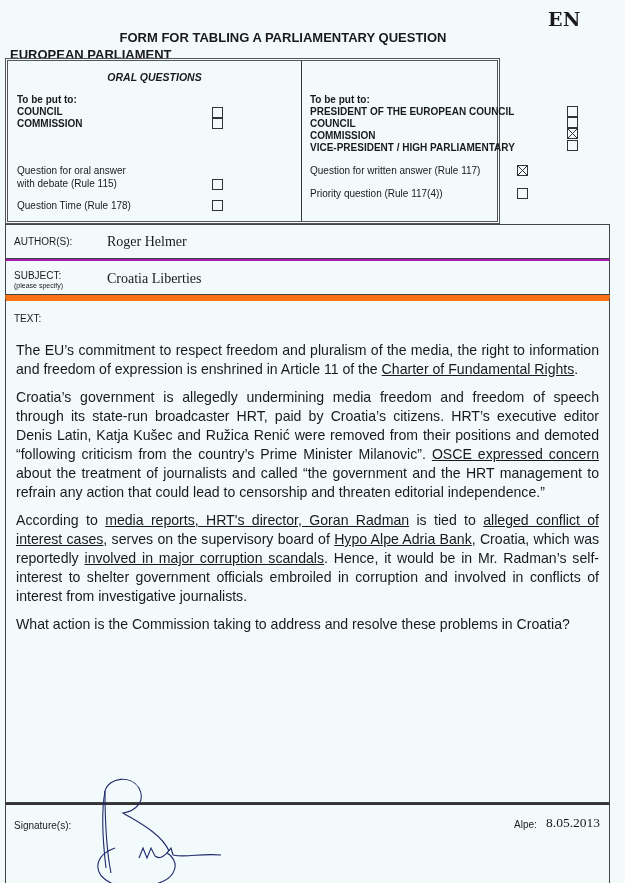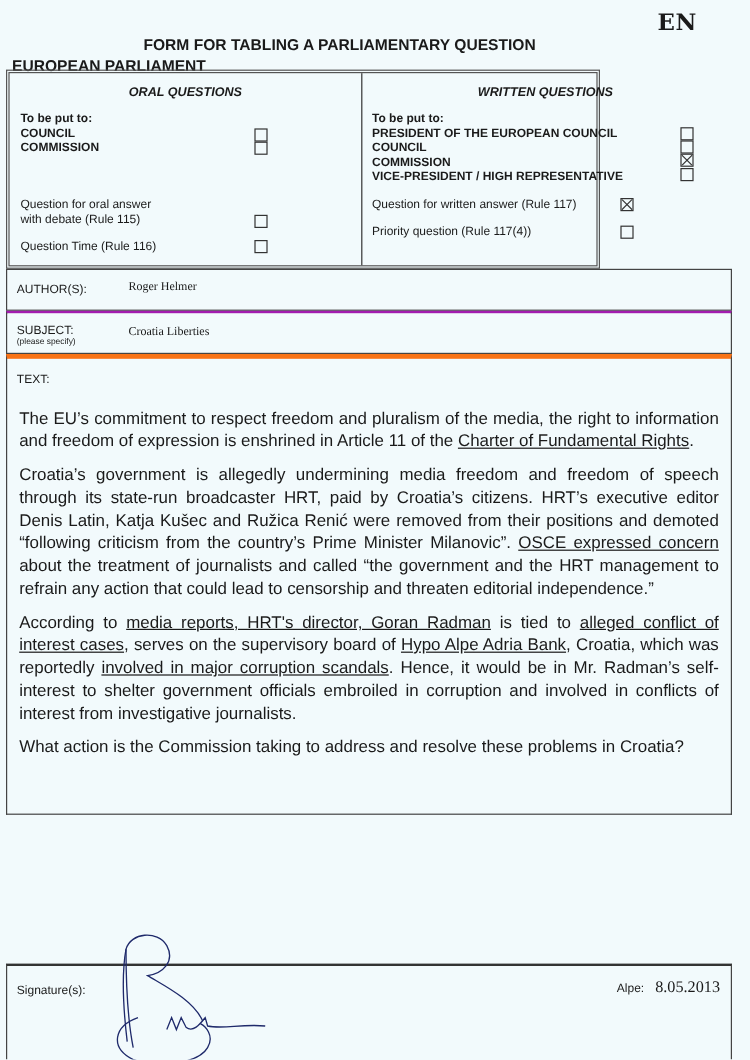--- a/index.html
+++ b/index.html
@@ -32,26 +32,26 @@
     border: 1px solid #333; background: transparent; box-sizing: content-box;
   }
   .cb svg { position: absolute; left: 0; top: 0; width: 9px; height: 9px; }
 
   .row {
     position: absolute; left: 5px; width: 605px;
     border: 1px solid #444; border-top: none; box-sizing: border-box;
   }
   .row-author { top: 224px; height: 35px; border-top: 1px solid #444; }
   .row-subject { top: 259px; height: 36px; border-top: 2px solid #a21caf; }
-  .row-text { top: 295px; height: 384px; border-top: 4px solid #f97316; }
+  .row-text { top: 295px; height: 508px; border-top: 6px solid #f97316; }
   .row-sig { top: 803px; height: 80px; border-top: 2px solid #333; border-bottom: none; }
 
   .field-lbl { position: absolute; left: 8px; font-size: 10px; }
   .field-sub { position: absolute; left: 8px; font-size: 7px; }
-  .field-val { position: absolute; left: 101px; font-family: "Liberation Serif", serif; font-size: 10px; }
+  .field-val { position: absolute; left: 101px; font-family: "Liberation Serif", serif; font-size: 14px; }
 
   .body-text {
     position: absolute; left: 10px; top: 40px; width: 583px;
     font-size: 14.1px; line-height: 19px; text-align: justify;
   }
   .body-text p { margin: 0 0 9px 0; }
   .body-text u { text-decoration: underline; }
 
   .sig-lbl { position: absolute; left: 8px; top: 15px; font-size: 10px; }
   .date-lbl { position: absolute; left: 508px; top: 14px; font-size: 10px; }
@@ -72,39 +72,38 @@
     <div class="col-title">ORAL QUESTIONS</div>
     <div class="lbl-b" style="left:9px;top:33px;">To be put to:</div>
     <div class="lbl-b" style="left:9px;top:45px;">COUNCIL</div>
     <div class="cb" style="left:204px;top:46px;"></div>
     <div class="lbl-b" style="left:9px;top:57px;">COMMISSION</div>
     <div class="cb" style="left:204px;top:57px;"></div>
 
     <div class="lbl-n" style="left:9px;top:104px;">Question for oral answer</div>
     <div class="lbl-n" style="left:9px;top:117px;">with debate (Rule 115)</div>
     <div class="cb" style="left:204px;top:118px;"></div>
-    <div class="lbl-n" style="left:9px;top:139px;">Question Time (Rule 116)</div>
+    <div class="lbl-n" style="left:9px;top:139px;">Question Time (Rule 178)</div>
     <div class="cb" style="left:204px;top:139px;"></div>
   </div>
 
   <div class="col written">
-    <div class="col-title">WRITTEN QUESTIONS</div>
     <div class="lbl-b" style="left:8px;top:33px;">To be put to:</div>
     <div class="lbl-b" style="left:8px;top:45px;">PRESIDENT OF THE EUROPEAN COUNCIL</div>
     <div class="cb" style="left:265px;top:45px;"></div>
     <div class="lbl-b" style="left:8px;top:57px;">COUNCIL</div>
     <div class="cb" style="left:265px;top:56px;"></div>
     <div class="lbl-b" style="left:8px;top:69px;">COMMISSION</div>
     <div class="cb" style="left:265px;top:67px;">
       <svg viewBox="0 0 9 9">
           <line x1="0" y1="0" x2="9" y2="9" stroke="#333" stroke-width="1"></line>
           <line x1="9" y1="0" x2="0" y2="9" stroke="#333" stroke-width="1"></line>
         </svg>
     </div>
-    <div class="lbl-b" style="left:8px;top:81px;">VICE-PRESIDENT / HIGH REPRESENTATIVE</div>
+    <div class="lbl-b" style="left:8px;top:81px;">VICE-PRESIDENT / HIGH PARLIAMENTARY</div>
     <div class="cb" style="left:265px;top:79px;"></div>
 
     <div class="lbl-n" style="left:8px;top:104px;">Question for written answer (Rule 117)</div>
     <div class="cb" style="left:215px;top:104px;">
       <svg viewBox="0 0 9 9">
           <line x1="0" y1="0" x2="9" y2="9" stroke="#333" stroke-width="1"></line>
           <line x1="9" y1="0" x2="0" y2="9" stroke="#333" stroke-width="1"></line>
         </svg>
     </div>
     <div class="lbl-n" style="left:8px;top:127px;">Priority question (Rule 117(4))</div>

